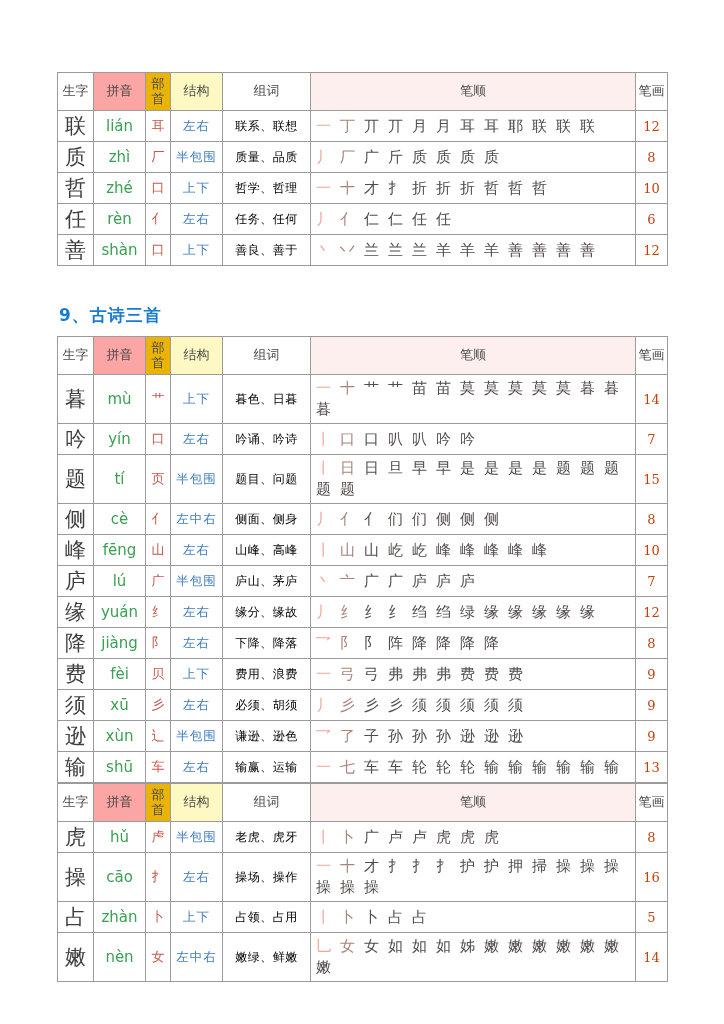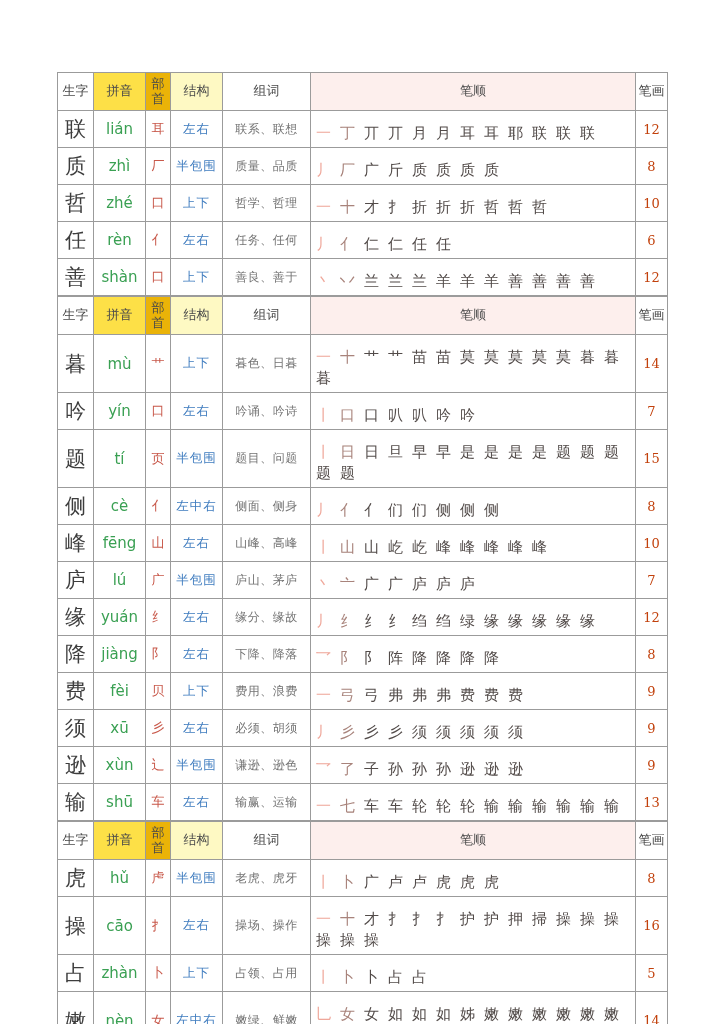--- a/index.html
+++ b/index.html
@@ -15,34 +15,34 @@
   th, td { border:1px solid #9b9b9b; overflow:hidden; }
 
   .col-char{width:36px}.col-pinyin{width:52px}.col-radical{width:25px}
   .col-structure{width:52px}.col-words{width:88px}.col-strokes{width:325px}
   .col-count{width:32px}
 
   thead th {
     font-weight:normal; font-size:13px; color:#4a4a4a; height:38px;
     line-height:1.12; padding:2px 1px; text-align:center;
   }
-  .h-pinyin{background:#fde047}
+  .h-pinyin{background:#fca5a5}
   .h-radical{background:#eab308}
   .h-structure{background:#fef9c3}
   .h-strokes{background:#fdefed}
 
   td { height:28px; padding:1px 2px; text-align:center; vertical-align:middle; }
   td.c-char   { font-size:21px; color:#3d3d3d; font-family:"DejaVu Serif", serif; }
   td.c-pinyin { font-size:15px; color:#3aa053; }
   td.c-radical{ font-size:13px; color:#c8584a; }
   td.c-structure{ font-size:12.5px; color:#3f7cbf; letter-spacing:1px; }
-  td.c-words  { font-size:12px; color:#737373; letter-spacing:0.5px; }
+  td.c-words  { font-size:12px; color:#000000; letter-spacing:0.5px; }
   td.c-count  { font-size:13px; color:#c2410c; font-family:"DejaVu Serif", serif; }
   td.c-strokes{
-    text-align:left; padding:12px 3px 3px 5px; line-height:21px;
+    text-align:left; padding:3px 3px 3px 5px; line-height:21px;
     font-size:15px; color:#524b49;
   }
   .stroke-glyph{ display:inline-block; width:15px; margin-right:9px; text-align:center; }
   .stroke-glyph.g1{ color:#efa79a; }
   .stroke-glyph.g2{ color:#a8837b; }
 
   .section-title{
     font-size:17px; font-weight:bold; color:#1a7bd3; letter-spacing:1px;
   }
   .title-9 { margin:38px 0 9px 2px; }
@@ -122,20 +122,21 @@
                 <td class="c-words">善良、善于</td>
                 <td class="c-strokes"><span class="stroke-glyph g1">丶</span><span class="stroke-glyph g2">丷</span><span class="stroke-glyph">兰</span><span class="stroke-glyph">兰</span><span class="stroke-glyph">兰</span><span class="stroke-glyph">羊</span><span class="stroke-glyph">羊</span><span class="stroke-glyph">羊</span><span class="stroke-glyph">善</span><span class="stroke-glyph">善</span><span class="stroke-glyph">善</span><span class="stroke-glyph">善</span></td>
                 <td class="c-count">12</td>
               </tr>
             </tbody>
           </table>
         </div>
     </div>
 
     <div>
+      <h2 class="section-title title-9">9、古诗三首</h2>
       <div>
           <table>
             <colgroup>
               <col class="col-char">
               <col class="col-pinyin">
               <col class="col-radical">
               <col class="col-structure">
               <col class="col-words">
               <col class="col-strokes">
               <col class="col-count">

